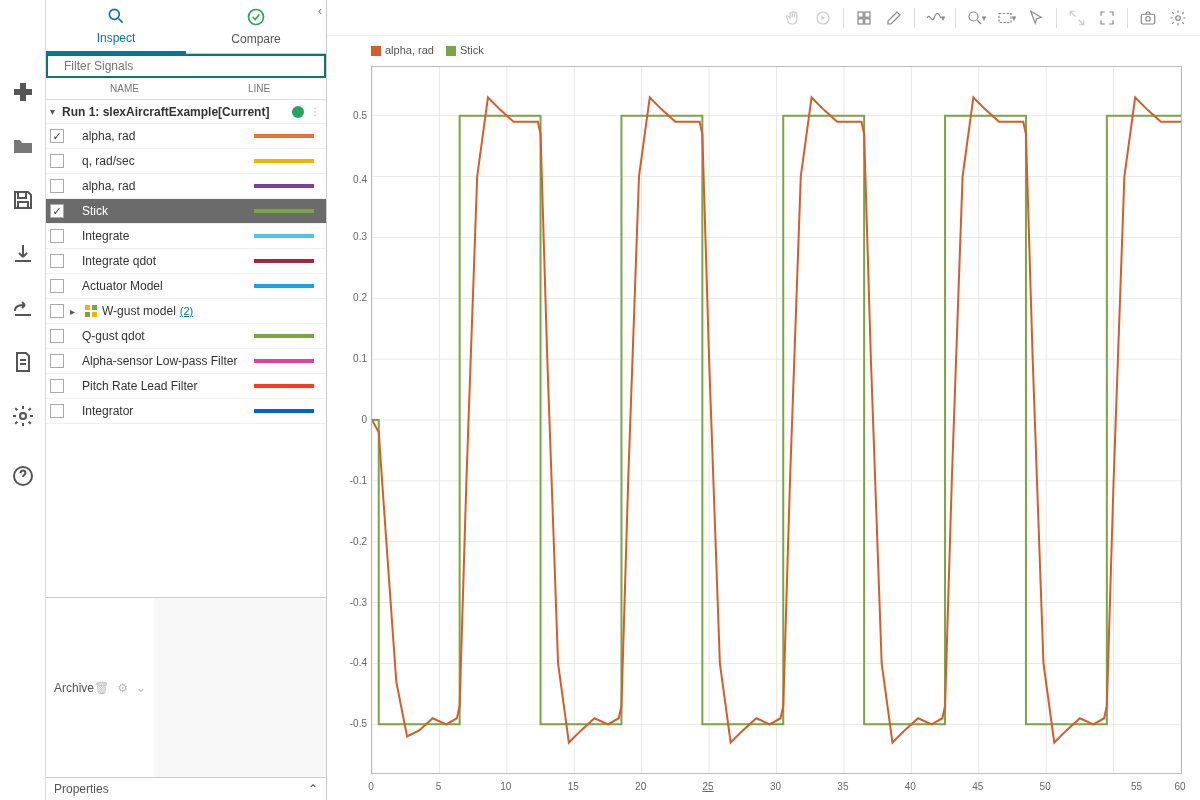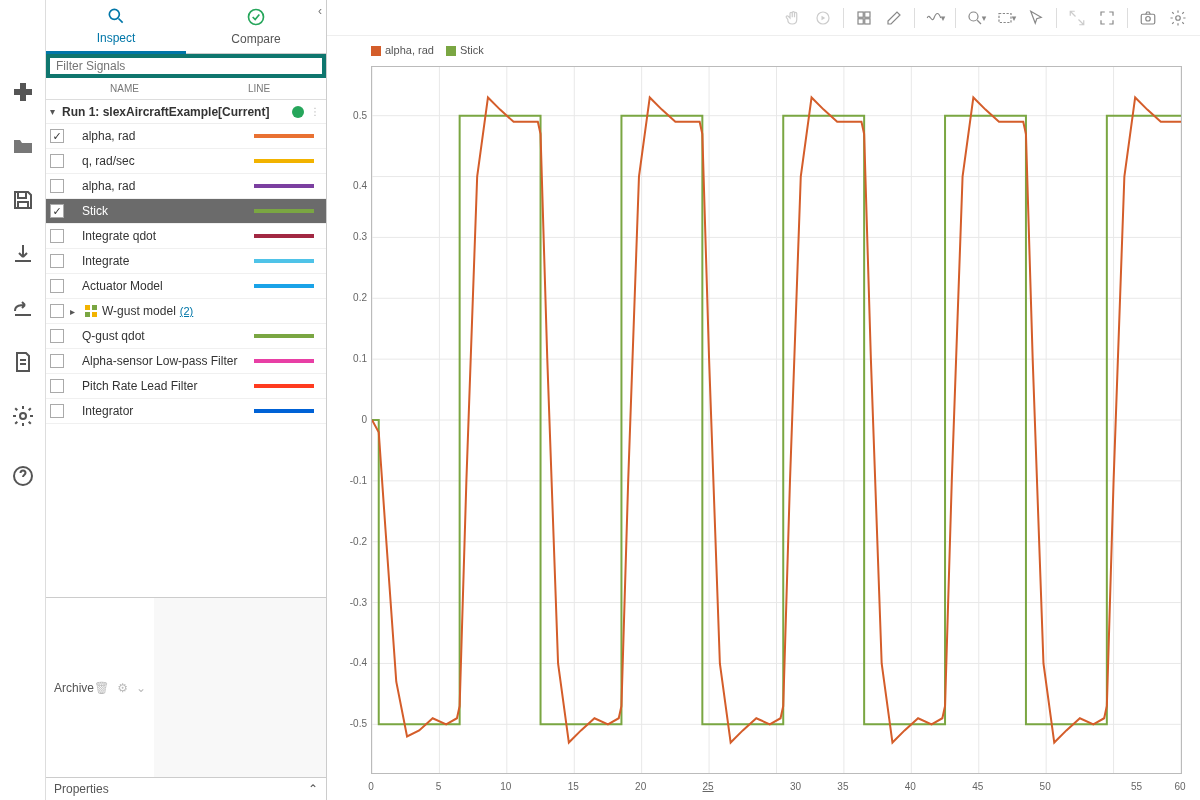--- a/index.html
+++ b/index.html
@@ -12,21 +12,21 @@
   .rail .plus svg { stroke-width:6; }
   .rail .sep { margin-top: 6px; }
   
   .panel { width: 281px; display:flex; flex-direction:column; border-right:1px solid #ccc; position:relative; }
   .tabs { display:flex; height:54px; }
   .tab { flex:1; display:flex; flex-direction:column; align-items:center; justify-content:center; gap:2px; font-size:12px; color:#555; cursor:pointer; border-bottom:1px solid #ccc; }
   .tab.active { color:#0076a8; border-bottom:3px solid #0076a8; padding-bottom:0; }
   .tab .ticon svg { width:20px; height:20px; }
   .collapse-handle { position:absolute; top:4px; right:-1px; width:14px; height:14px; font-size:12px; color:#777; cursor:pointer; text-align:center; }
   .filter { height:24px; }
-  .filter input { width:100%; height:100%; border:4px solid #0f766e; padding:0 6px; font-size:12px; color:#8b5cf6; outline:none; }
+  .filter input { width:100%; height:100%; border:2px solid #0f766e; padding:0 16px; font-size:12px; color:#8b5cf6; outline:none; }
   .cols { display:flex; height:22px; border-bottom:1px solid #ddd; font-size:10px; color:#777; align-items:center; }
   .cols .c1 { width:64px; padding-left:6px; }
   .cols .c2 { flex:1; }
   .cols .c3 { width:78px; }
   .tree { flex:1; overflow:auto; font-size:12px; color:#333; }
   .run-row { display:flex; align-items:center; height:24px; padding:0 6px 0 4px; border-bottom:1px solid #eee; }
   .run-row .tw { width:12px; font-size:10px; color:#555; cursor:pointer; }
   .run-row .lbl { flex:1; font-weight:bold; white-space:nowrap; overflow:hidden; text-overflow:ellipsis; }
   .run-row .dot { width:12px; height:12px; border-radius:50%; background:#26a65b; margin-left:4px; margin-right:6px; }
   .run-row .more { width:10px; color:#bbb; cursor:pointer; display:flex; flex-direction:column; align-items:center; line-height:3px; font-size:10px; }
@@ -165,28 +165,28 @@
         </div>
         <div class="sig-row sel">
           <span class="chk cc"></span>
           <span class="exp"></span>
           <span class="nm">Stick</span>
           <span class="line" style="background: rgb(122, 166, 66);"></span>
         </div>
         <div class="sig-row">
           <span class="chk"></span>
           <span class="exp"></span>
+          <span class="nm">Integrate</span>
+          <span class="line" style="background: rgb(79, 195, 232);"></span>
+        </div>
+        <div class="sig-row">
+          <span class="chk"></span>
+          <span class="exp"></span>
           <span class="nm">Integrate qdot</span>
           <span class="line" style="background: rgb(162, 40, 66);"></span>
-        </div>
-        <div class="sig-row">
-          <span class="chk"></span>
-          <span class="exp"></span>
-          <span class="nm">Integrate</span>
-          <span class="line" style="background: rgb(79, 195, 232);"></span>
         </div>
         <div class="sig-row">
           <span class="chk"></span>
           <span class="exp"></span>
           <span class="nm">Actuator Model</span>
           <span class="line" style="background: rgb(26, 163, 232);"></span>
         </div>
         <div class="sig-row">
           <span class="chk"></span>
           <span class="exp">▸</span>
@@ -363,29 +363,29 @@
 
     <div class="ytick" style="top: 687.31px;">-0.5</div>
         <div class="ytick" style="top: 626.448px;">-0.4</div>
         <div class="ytick" style="top: 565.586px;">-0.3</div>
         <div class="ytick" style="top: 504.724px;">-0.2</div>
         <div class="ytick" style="top: 443.862px;">-0.1</div>
         <div class="ytick" style="top: 383px;">0</div>
         <div class="ytick" style="top: 322.138px;">0.1</div>
         <div class="ytick" style="top: 261.276px;">0.2</div>
         <div class="ytick" style="top: 200.414px;">0.3</div>
-        <div class="ytick" style="top: 149px;">0.4</div>
+        <div class="ytick" style="top: 143px;">0.4</div>
         <div class="ytick" style="top: 78.6897px;">0.5</div>
         <div class="xtick" style="left: 44px;">0</div>
         <div class="xtick" style="left: 111.417px;">5</div>
         <div class="xtick" style="left: 178.833px;">10</div>
         <div class="xtick" style="left: 246.25px;">15</div>
         <div class="xtick" style="left: 313.667px;">20</div>
         <div class="xtick" style="left: 381.083px; text-decoration: underline;">25</div>
-        <div class="xtick" style="left: 448.5px; margin-left: 20px;">30</div>
+        <div class="xtick" style="left: 448.5px;">30</div>
         <div class="xtick" style="left: 515.917px;">35</div>
         <div class="xtick" style="left: 583.333px;">40</div>
         <div class="xtick" style="left: 650.75px;">45</div>
         <div class="xtick" style="left: 718.167px;">50</div>
         <div class="xtick" style="left: 785.583px; margin-left: 24px;">55</div>
         <div class="xtick" style="left: 853px;">60</div>
       </div>
   </div>
 </div>
 

